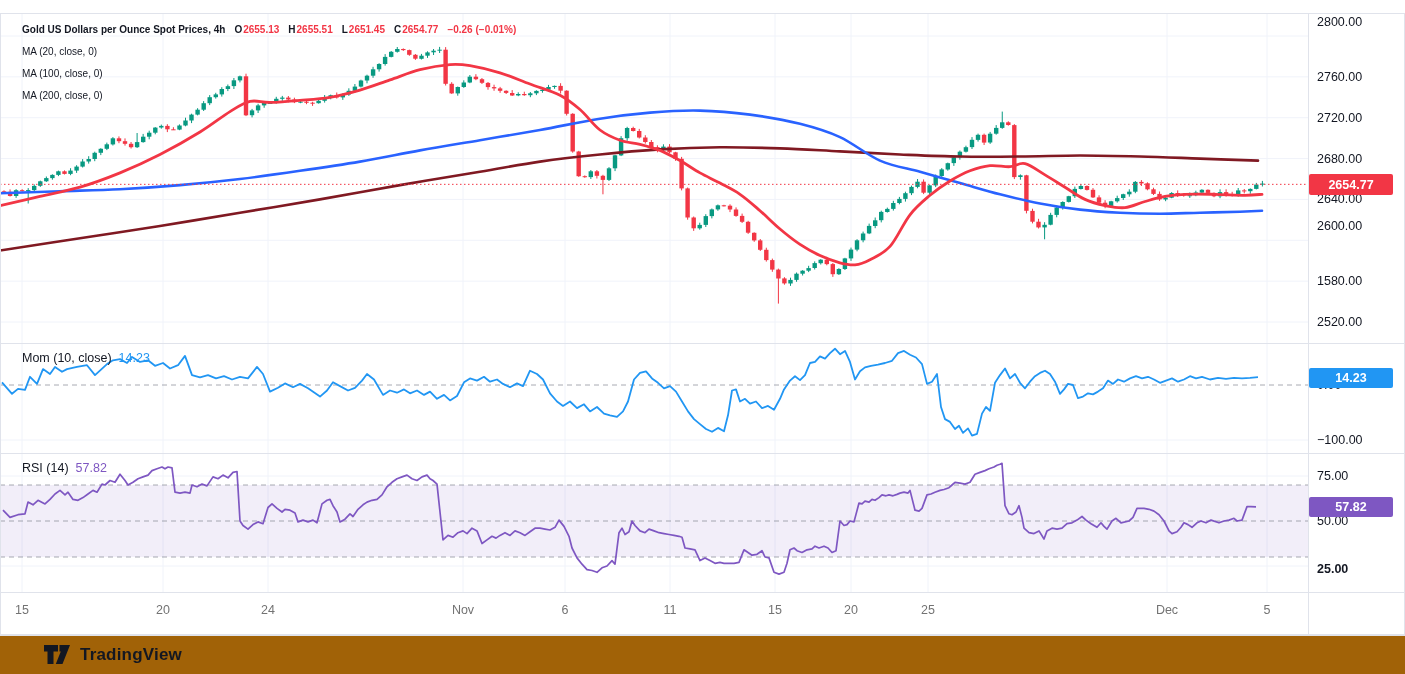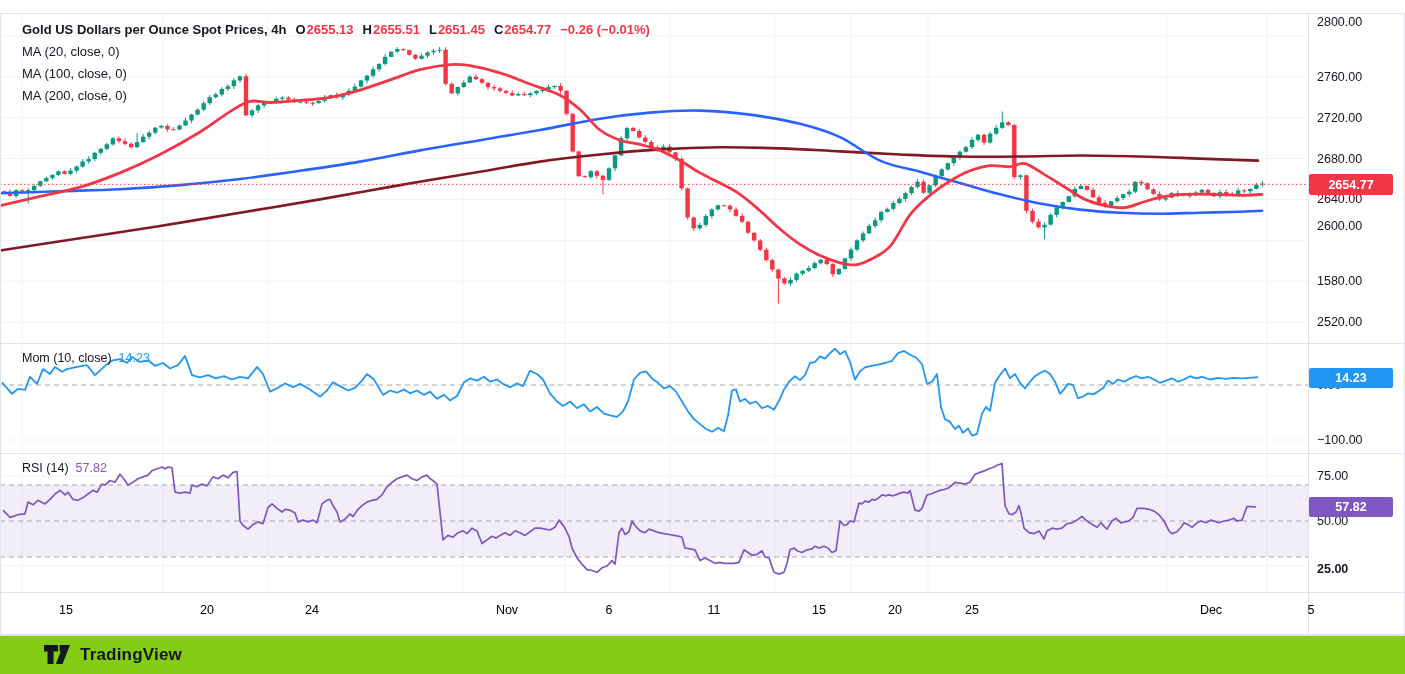--- a/index.html
+++ b/index.html
@@ -1,42 +1,42 @@
 <!DOCTYPE html>
 <html><head>
 <meta charset="utf-8">
 <style>
   html,body{margin:0;padding:0;background:#fff;}
   .app{position:relative;width:1405px;height:674px;background:#ffffff;
        font-family:"Liberation Sans",sans-serif;overflow:hidden;}
   #plot{position:absolute;left:0;top:0;}
-  .legend{position:absolute;left:22px;top:19px;font-size:13px;color:#131722;z-index:5;}
+  .legend{position:absolute;left:22px;top:19px;font-size:10px;color:#131722;z-index:5;}
   .title-row{font-weight:700;height:22px;line-height:22px;white-space:nowrap;}
   .ohlc-group{margin-left:9px;}
   .ohlc-k{color:#131722;}
   .ohlc-v{color:#f23645;margin-left:1px;}
   .chg{color:#f23645;margin-left:9px;}
   .ma-row{height:22px;line-height:22px;font-weight:400;}
   .pane-legend{position:absolute;left:22px;font-size:12.5px;color:#131722;z-index:5;white-space:nowrap;}
   .pane-legend .val{margin-left:7px;}
   .mom-legend{top:351px;}
   .mom-legend .val{color:#2196f3;}
   .rsi-legend{top:461px;}
   .rsi-legend .val{color:#7e57c2;}
   .badge{position:absolute;left:1309px;width:84px;border-radius:2px;color:#fff;
          font-size:12.5px;font-weight:600;display:flex;align-items:center;justify-content:center;z-index:6;}
   .badge-price{top:174px;height:21px;background:#f23645;}
   .badge-mom{top:368px;height:20px;background:#2196f3;}
   .badge-rsi{top:497px;height:20px;background:#7e57c2;}
   #ylabels{position:absolute;left:1308px;top:0;width:97px;height:635px;z-index:4;}
   .ylab{position:absolute;left:9px;height:18px;line-height:18px;font-size:12.5px;color:#131722;white-space:nowrap;}
   #xlabels{position:absolute;left:0;top:592px;width:1405px;height:43px;z-index:4;}
-  .xlab{position:absolute;top:11px;width:44px;text-align:center;font-size:12.5px;color:#000000;margin-left:44px;}
+  .xlab{position:absolute;top:11px;width:44px;text-align:center;font-size:12.5px;color:#737373;}
   .xlab.bold{font-weight:400;}
-  .bottom-bar{position:absolute;left:0;top:635px;width:1405px;height:39px;background:#84cc16;
+  .bottom-bar{position:absolute;left:0;top:635px;width:1405px;height:39px;background:#a16207;
               display:flex;align-items:center;padding-left:44px;box-sizing:border-box;border-top:1px solid #e0e3eb;}
   .logo-text{font-size:17px;font-weight:600;color:#131722;margin-left:9px;letter-spacing:.2px;}
 </style>
 </head>
 <body>
 
 <div class="app">
 
   <svg id="plot" width="1405" height="635">
       <g>

